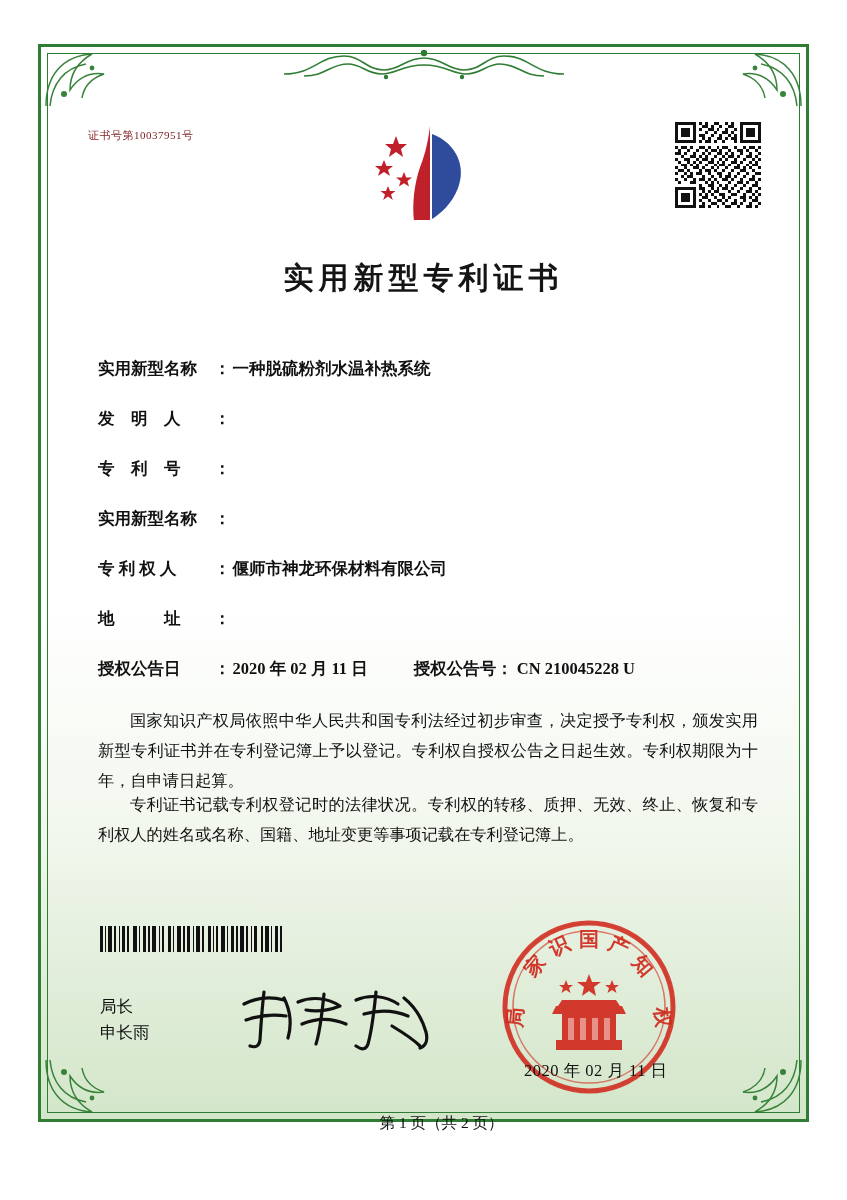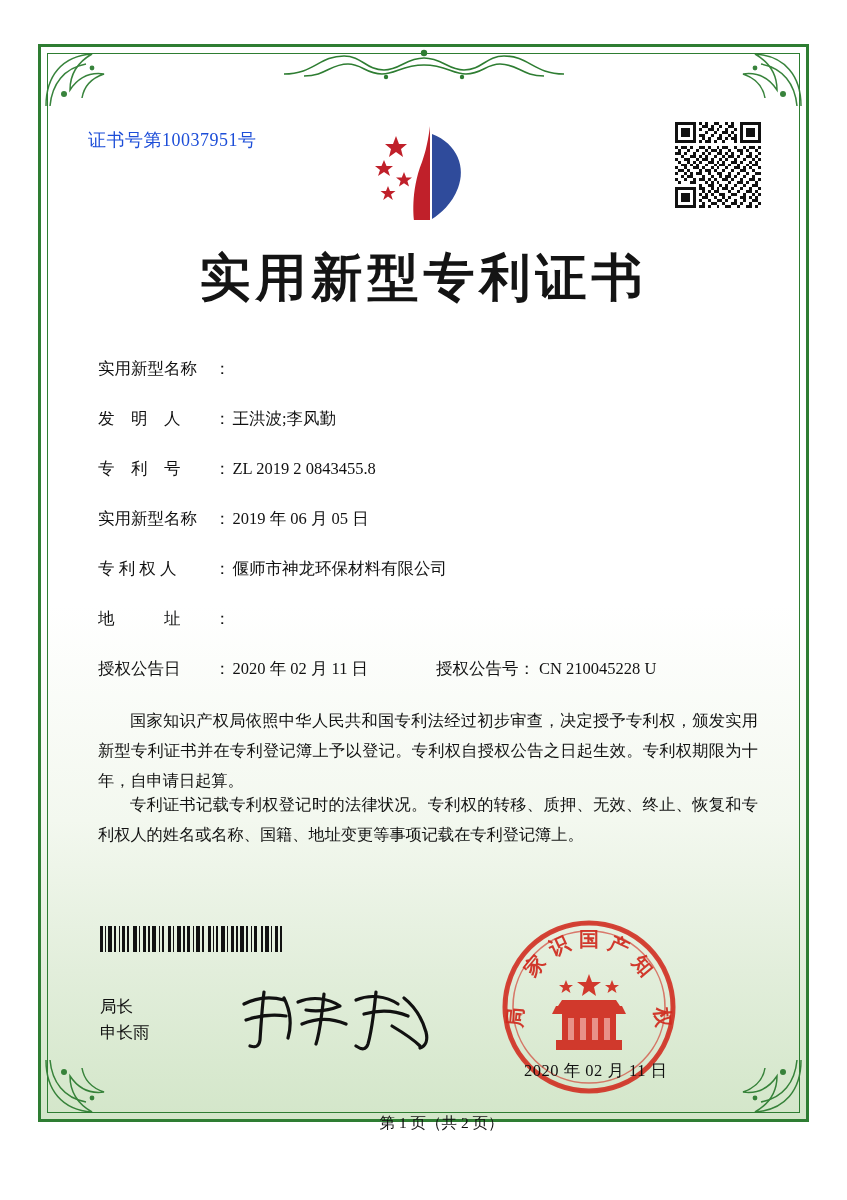--- a/index.html
+++ b/index.html
@@ -69,23 +69,23 @@
     transform: translateX(-50%);
     width: 300px; height: 40px;
     color: #2e7d32;
   }
   .top-orn svg { width: 100%; height: 100%; display: block; }
 
   
   .cert-no {
     position: absolute;
     left: 88px; top: 128px;
-    font-size: 18px;
+    font-size: 11px;
     letter-spacing: .5px;
-    color: #1d4ed8;
+    color: #7f1d1d;
     white-space: nowrap;
   }
 
   
   .logo {
     position: absolute;
     left: 366px; top: 120px;
     width: 116px; height: 108px;
   }
   .logo svg { width: 100%; height: 100%; display: block; }
@@ -94,53 +94,54 @@
   .qr {
     position: absolute;
     right: 86px; top: 122px;
     width: 86px; height: 86px;
   }
   .qr svg { width: 100%; height: 100%; display: block; }
 
   
   .title {
     position: absolute;
-    left: 0; right: 0; top: 244px;
+    left: 0; right: 0; top: 258px;
     text-align: center;
-    font-size: 51px;
+    font-size: 30px;
     font-weight: bold;
     letter-spacing: 5px;
     color: #141414;
     font-family: "Liberation Serif", "DejaVu Serif", serif;
   }
 
   
   .fields {
     position: absolute;
     left: 98px; top: 358px;
     width: 660px;
+    font-weight: bold;
   }
   .field-row {
     display: flex;
     align-items: baseline;
     height: 50px;
     font-size: 16.5px;
     color: #111;
     white-space: nowrap;
   }
   .field-label {
     width: 116px;
     flex: 0 0 116px;
     letter-spacing: 0;
   }
   .field-colon { flex: 0 0 auto; margin-right: 2px; }
   .field-value { flex: 1 1 auto; }
   .field-row.two .field-value { flex: 0 0 auto; }
   .field-label2 {
-    margin-left: 68px;
+    margin-left: 46px;
     flex: 0 0 auto;
   }
   .field-value2 { margin-left: 2px; }
 
   
   .para {
     position: absolute;
     left: 98px;
     width: 660px;
     font-size: 16.2px;
@@ -527,38 +528,36 @@
     </svg>
   </div>
 
   <div class="title">实用新型专利证书</div>
 
   <div class="fields">
 
     <div class="field-row">
       <span class="field-label">实用新型名称</span>
       <span class="field-colon">：</span>
+      <span class="field-value">一种脱硫粉剂水温补热系统</span>
     </div>
 
     <div class="field-row">
       <span class="field-label">发　明　人</span>
       <span class="field-colon">：</span>
-      <span class="field-value">王洪波;李风勤</span>
     </div>
 
     <div class="field-row">
       <span class="field-label">专　利　号</span>
       <span class="field-colon">：</span>
-      <span class="field-value">ZL 2019 2 0843455.8</span>
     </div>
 
     <div class="field-row">
       <span class="field-label">实用新型名称</span>
       <span class="field-colon">：</span>
-      <span class="field-value">2019 年 06 月 05 日</span>
     </div>
 
     <div class="field-row">
       <span class="field-label">专 利 权 人</span>
       <span class="field-colon">：</span>
       <span class="field-value">偃师市神龙环保材料有限公司</span>
     </div>
 
     <div class="field-row">
       <span class="field-label">地　　　址</span>

